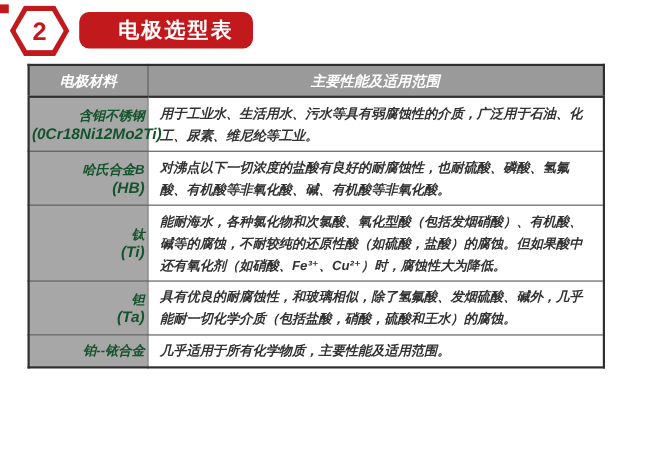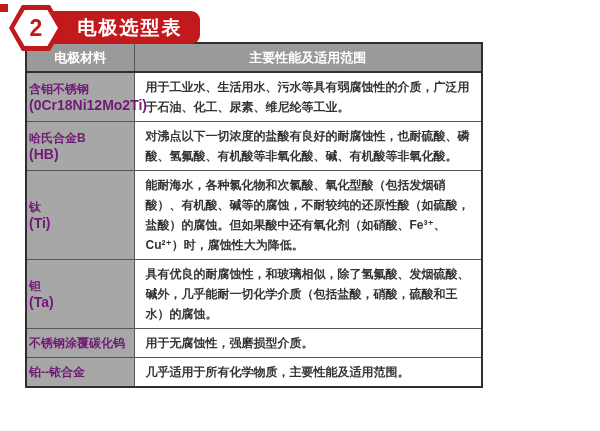--- a/index.html
+++ b/index.html
@@ -10,41 +10,41 @@
     --border-inner:#555555;
     --text-dark:#333333;
   }
   *{box-sizing:border-box;margin:0;padding:0;}
   html,body{width:600px;height:431px;background:#ffffff;overflow:hidden;
     font-family:"Liberation Sans","DejaVu Sans",sans-serif;}
   .stage{position:relative;width:600px;height:431px;background:#fff;}
 
   
   .corner-square{position:absolute;left:0;top:4px;width:8px;height:8px;background:var(--accent);}
-  .title-pill{position:absolute;left:42px;top:11px;width:158px;height:33px;background:var(--accent);
+  .title-pill{position:absolute;left:72px;top:11px;width:158px;height:33px;background:var(--accent);
     border-radius:9px;display:flex;align-items:center;justify-content:center;z-index:1;}
   .title-pill span{color:#fff;font-size:19px;font-weight:bold;letter-spacing:2px;padding-left:18px;}
   .hex-badge{position:absolute;left:9px;top:5px;width:54px;height:46px;z-index:2;
     background:var(--accent);
     clip-path:polygon(0 50%,24% 0,76% 0,100% 50%,76% 100%,24% 100%);
     display:flex;align-items:center;justify-content:center;}
   .hex-inner{width:44px;height:36px;background:#ffffff;
     clip-path:polygon(0 50%,24% 0,76% 0,100% 50%,76% 100%,24% 100%);
     display:flex;align-items:center;justify-content:center;}
   .hex-inner span{color:var(--accent);font-size:23px;font-weight:bold;line-height:1;}
 
   
-  table{position:absolute;left:25px;top:42px;width:458px;border-collapse:collapse;
-    table-layout:fixed;border:2px solid var(--border-dark);}
+  table{position:absolute;left:25px;top:58px;width:525px;border-collapse:collapse;
+    table-layout:fixed;border:2px solid var(--border-dark);font-style:italic;}
   col.c1{width:108px;}
   th,td{border:1.5px solid var(--border-inner);vertical-align:middle;}
   thead th{background:var(--header-bg);color:#ffffff;font-size:13px;font-weight:bold;
     height:29px;text-align:center;border-bottom:2px solid var(--border-dark);}
-  td.label-cell{background:var(--label-bg);color:#701a75;font-size:12px;font-weight:bold;
-    text-align:left;line-height:16px;padding:1px 2px;}
+  td.label-cell{background:var(--label-bg);color:#14532d;font-size:12px;font-weight:bold;
+    text-align:right;line-height:16px;padding:1px 2px;}
   td.desc-cell{background:#ffffff;color:var(--text-dark);font-size:12px;font-weight:600;
     line-height:20px;padding:4px 9px 4px 11px;text-align:left;}
   .sub{display:block;font-size:14px;font-weight:bold;}
 </style>
 </head>
 <body>
 
 <div class="stage">
 
   <div class="corner-square"></div>
@@ -97,27 +97,20 @@
   </tr>
 
   <tr>
     <td class="label-cell">
       <span>钽</span>
       <span class="sub">(Ta)</span>
     </td>
     <td class="desc-cell">具有优良的耐腐蚀性，和玻璃相似，除了氢氟酸、发烟硫酸、碱外，几乎能耐一切化学介质（包括盐酸，硝酸，硫酸和王水）的腐蚀。</td>
   </tr>
 
-  <tr>
-    <td class="label-cell">
-      <span>不锈钢涂覆碳化钨</span>
-      
-    </td>
-    <td class="desc-cell">用于无腐蚀性，强磨损型介质。</td>
-  </tr>
 
   <tr>
     <td class="label-cell">
       <span>铂--铱合金</span>
       
     </td>
     <td class="desc-cell">几乎适用于所有化学物质，主要性能及适用范围。</td>
   </tr>
 </tbody>
   </table>

